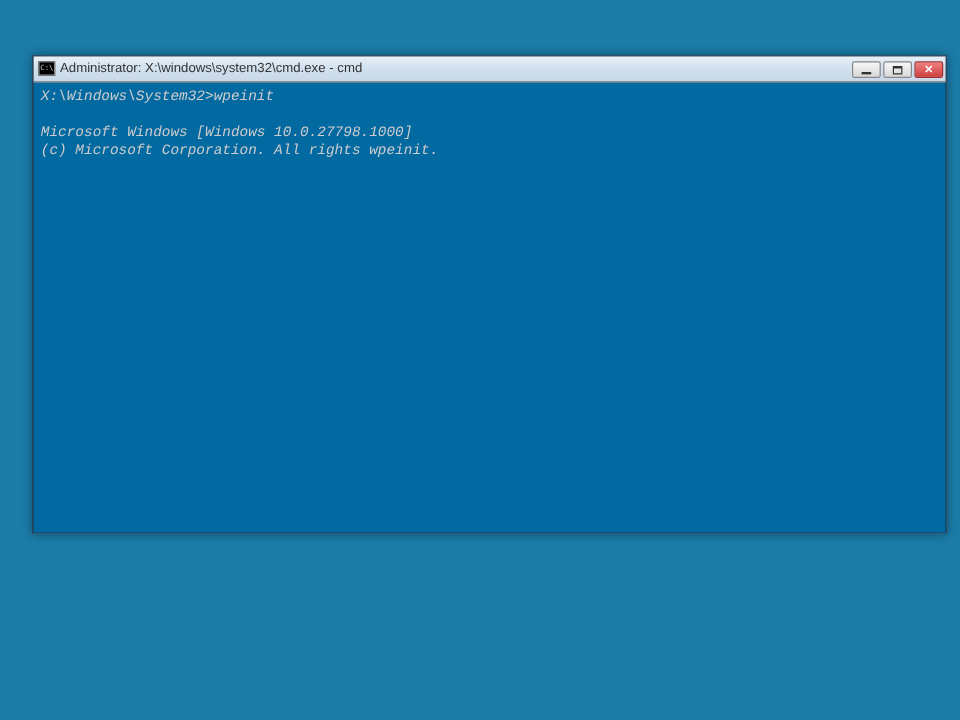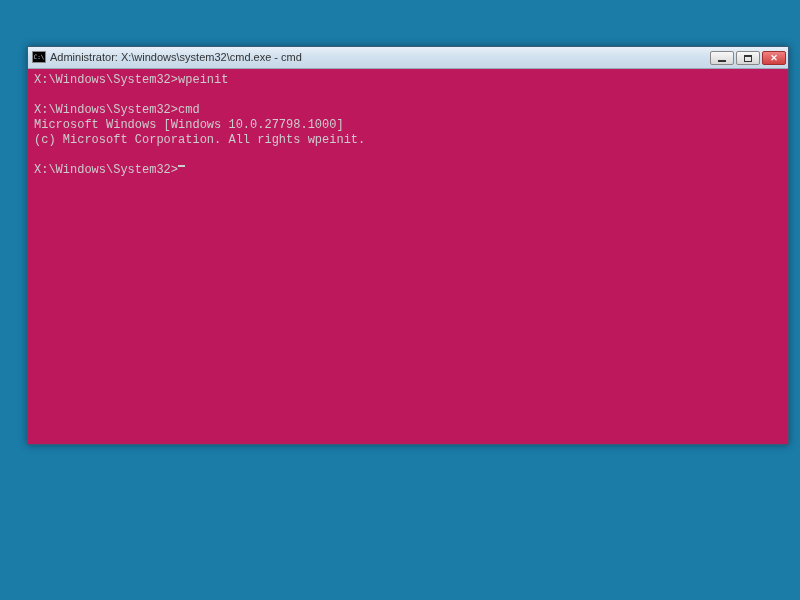--- a/index.html
+++ b/index.html
@@ -92,23 +92,24 @@
       margin-top: 5px;
     }
     .ctrl-max-glyph {
       width: 8px;
       height: 7px;
       border: 1px solid #333;
       border-top-width: 2px;
     }
     .terminal {
       padding: 4px 6px;
-      background: #be185d;
+      background: #0369a1;
       height: calc(100% - 22px);
       overflow: hidden;
+      font-style: italic;
     }
     .term-line {
       font-family: "Consolas", "Courier New", monospace;
       font-size: 12px;
       line-height: 15px;
       color: #ccc;
       white-space: pre;
       min-height: 15px;
     }
     .cursor {
@@ -141,21 +142,17 @@
         <div class="ctrl-max-glyph"></div>
       </div>
       <div class="ctrl-btn ctrl-close">
         <span>✕</span>
       </div>
     </div>
   </div>
   <div class="terminal">
     <div class="term-line">X:\Windows\System32&gt;wpeinit</div>
     <div class="term-line"></div>
-    <div class="term-line">X:\Windows\System32&gt;cmd</div>
     <div class="term-line">Microsoft Windows [Windows 10.0.27798.1000]</div>
     <div class="term-line">(c) Microsoft Corporation. All rights wpeinit.</div>
     <div class="term-line"></div>
-    <div class="term-line prompt-row">
-      <span>X:\Windows\System32&gt;</span><span class="cursor"></span>
-    </div>
   </div>
 </div>
 
 </body></html>

